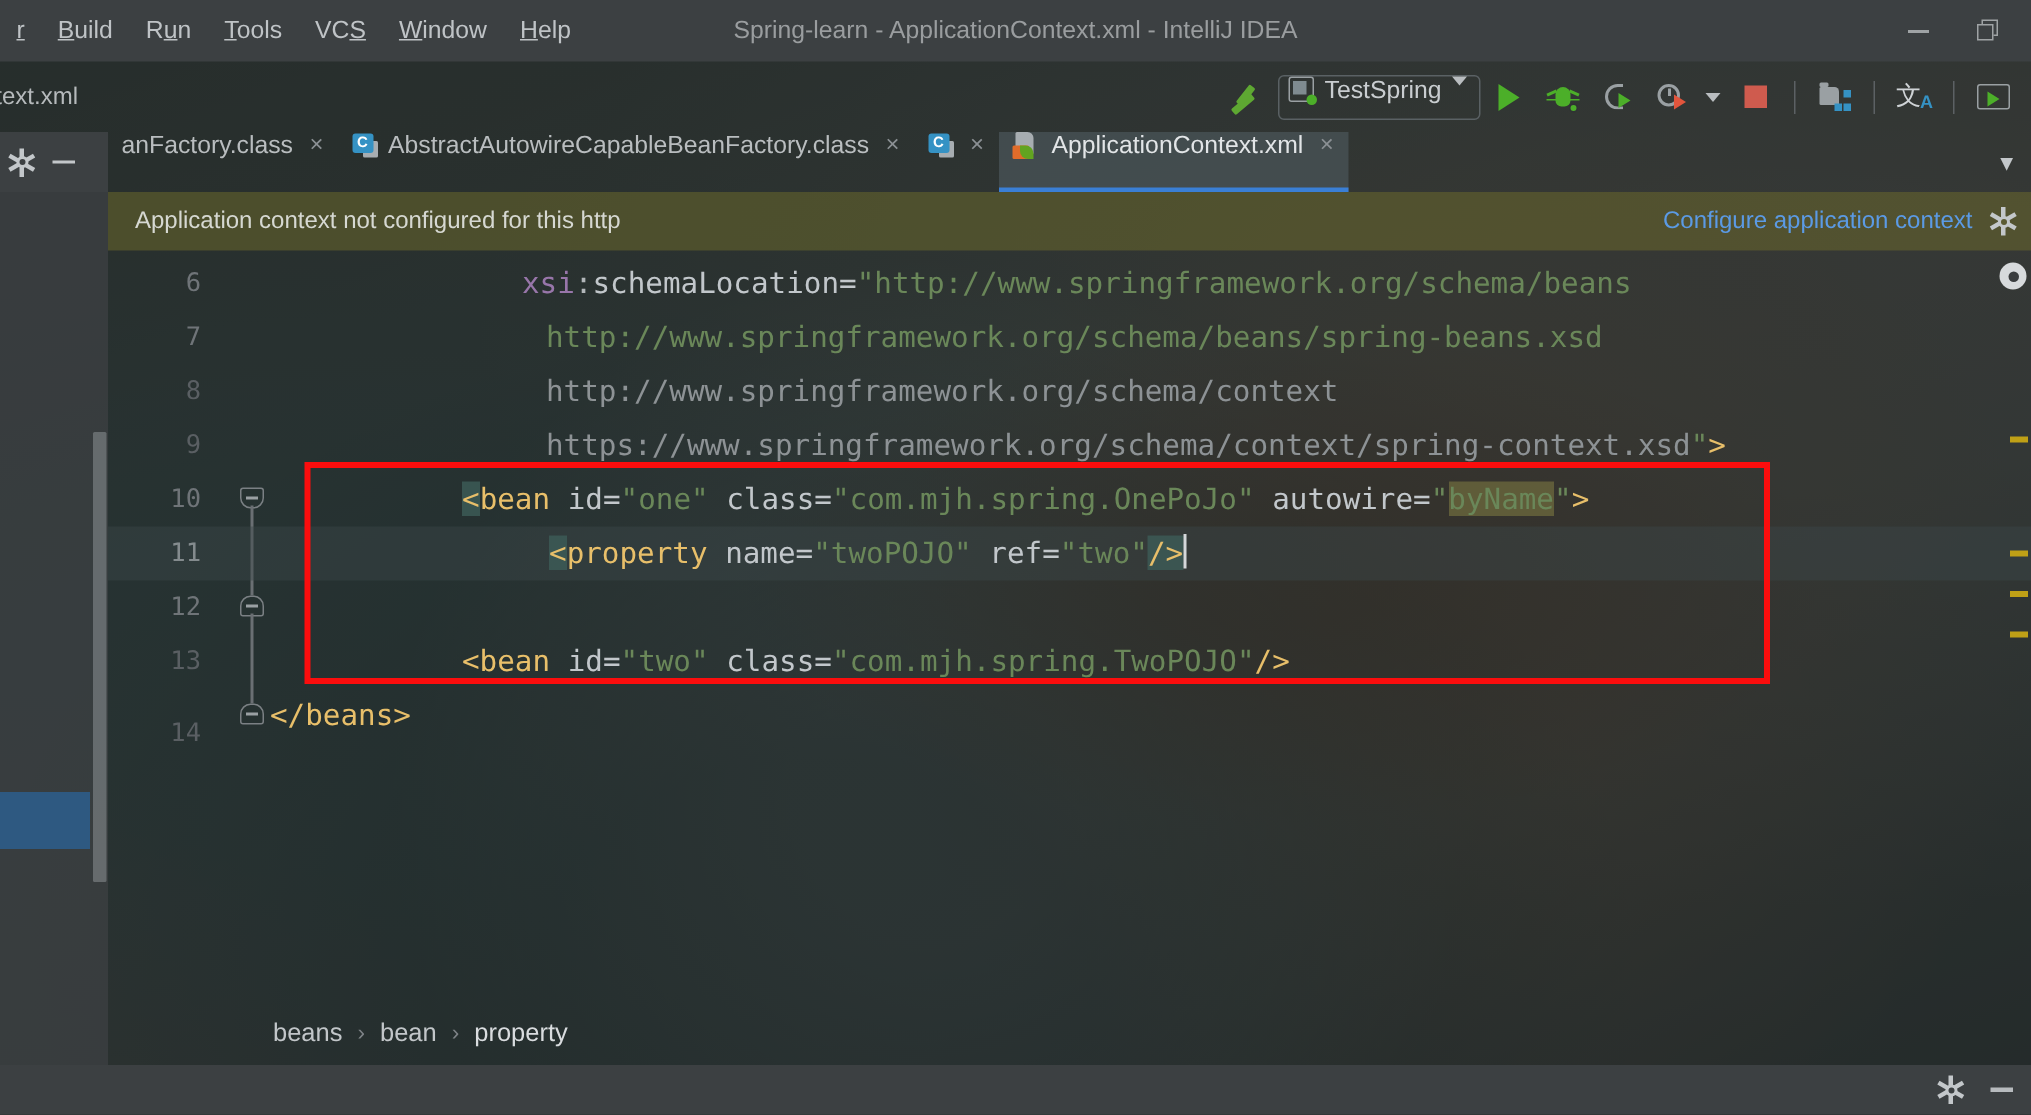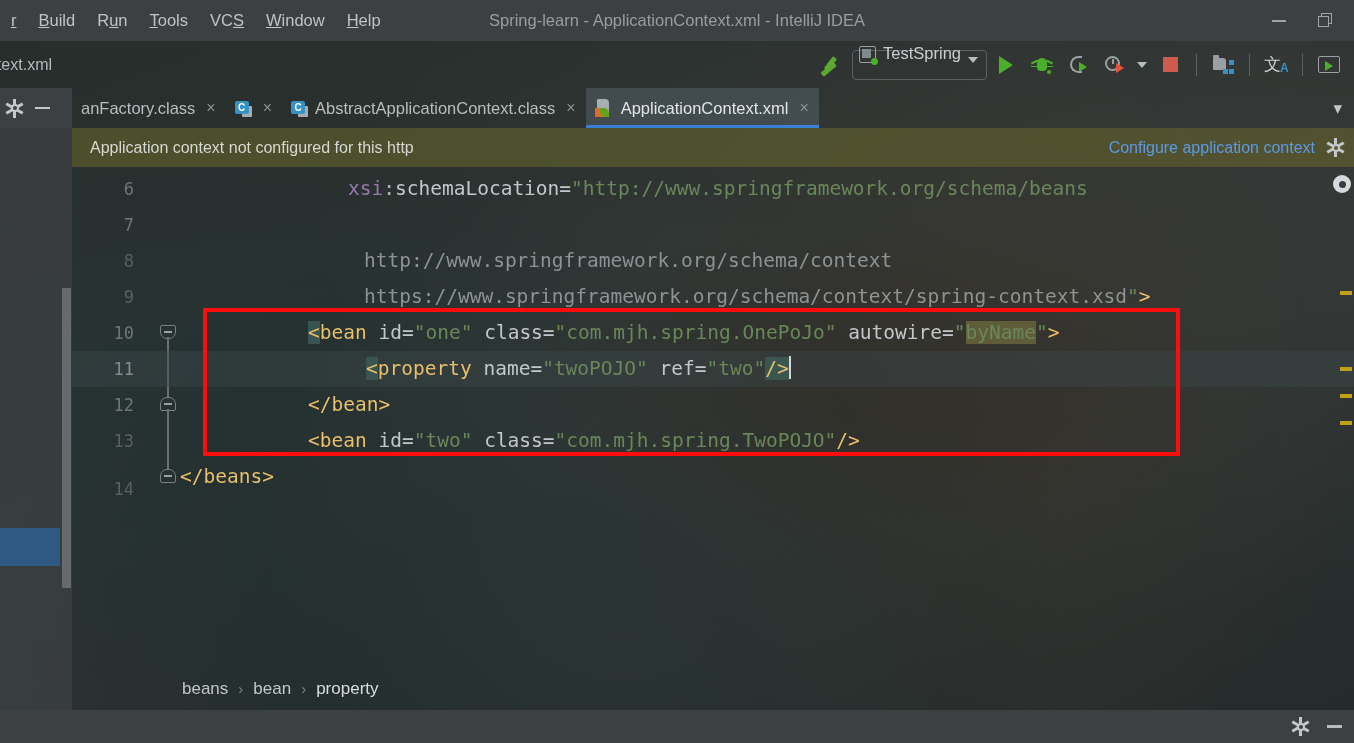--- a/index.html
+++ b/index.html
@@ -69,22 +69,22 @@
   .hammer:before{
     content:""; position:absolute; left:2px; top:13px; width:17px; height:4.5px;
     background:#5ea832; transform:rotate(-40deg); border-radius:1px;
   }
   .hammer:after{
     content:""; position:absolute; left:10px; top:2px; width:4.5px; height:15px;
     background:#5ea832; transform:rotate(38deg); border-radius:1px;
   }
 
   .runcfg{
-    display:flex; align-items:flex-end; gap:7px; height:30px;
-    border:1px solid #5a6164; border-radius:4px; padding:0 8px 16px 6px; margin-left:4px;
+    display:flex; align-items:flex-start; gap:7px; height:30px;
+    border:1px solid #5a6164; border-radius:4px; padding:0 8px 4px 6px; margin-left:4px;
   }
   .cfgicon{ position:relative; width:17px; height:17px; border:1.6px solid #9aa0a3; border-radius:2px; }
   .cfgicon:before{ content:""; position:absolute; left:2px; top:2px; width:9px; height:9px; background:#7f8b90; }
   .cfgicon:after{ content:""; position:absolute; right:-3px; bottom:-3px; width:7px; height:7px; border-radius:50%; background:#4caf29; }
   .cfgname{ font-size:16.5px; color:#c9cdd0; }
   .caret{ width:0; height:0; border-left:5px solid transparent; border-right:5px solid transparent; border-top:6px solid #b9bdc0; }
 
   .play{ width:0;height:0; border-left:14px solid #4caf29; border-top:9px solid transparent; border-bottom:9px solid transparent; }
 
   .bug{ position:relative; width:20px; height:20px; }
@@ -128,21 +128,21 @@
   }
   .gear{ position:relative; width:17px;height:17px; }
   .gear .gc{ position:absolute; left:4.5px; top:4.5px; width:8px;height:8px;border-radius:50%;border:2.4px solid #c3c7ca;}
   .gear .t{ position:absolute; left:7px; top:-1px; width:3px; height:19px; background:#c3c7ca;}
   .gear .t2{ transform:rotate(60deg);} .gear .t3{ transform:rotate(120deg);}
   .gear .gh{ position:absolute; left:6.5px; top:6.5px; width:4px;height:4px;border-radius:50%;background:#3c4042; z-index:2;}
   .minus{ width:15px;height:2.5px;background:#c3c7ca; }
 
   .tabs{ display:flex; align-items:stretch; height:40px; flex:1; }
   .tab{
-    display:flex; align-items:center; gap:7px; padding:0 10px 0 9px; height:40px;
+    display:flex; align-items:flex-start; gap:7px; padding:0 10px 0 9px; height:40px;
     font-size:16.5px; color:#b9bdbf; white-space:nowrap; position:relative;
   }
   .tab.active{ background:rgba(74,84,88,0.75); color:#e2e5e7; }
   .tab.active:after{ content:""; position:absolute; left:0; right:0; bottom:0; height:3px; background:#3a7fd5; }
   .tabx{ color:#8b9094; font-size:16px; margin-left:4px; }
   .cls-icon{ position:relative; width:17px; height:17px; }
   .cls-icon .pg{ position:absolute; right:0; bottom:0; width:10px; height:11px; background:#a7adb1; border-radius:1px;}
   .cls-icon .cc{ position:absolute; left:0; top:1px; width:14px; height:13px; background:#3592c4; border-radius:2px;
                  color:#fff; font-size:10px; font-weight:bold; display:flex;align-items:center;justify-content:center;}
   .xml-icon{ position:relative; width:19px; height:18px; }
@@ -352,28 +352,28 @@
   <div class="tabs" id="tabs-host">
       <div class="tab">
         <span>anFactory.class</span>
         <span class="tabx">×</span>
       </div>
       <div class="tab">
         <span class="cls-icon">
           <span class="pg"></span>
           <span class="cc">C</span>
         </span>
+        <span>AbstractAutowireCapableBeanFactory.class</span>
         <span class="tabx">×</span>
       </div>
       <div class="tab">
         <span class="cls-icon">
           <span class="pg"></span>
           <span class="cc">C</span>
         </span>
-        <span>AbstractApplicationContext.class</span>
         <span class="tabx">×</span>
       </div>
       <div class="tab active">
         <span class="xml-icon">
           <span class="pg"></span>
           <span class="or"></span>
           <span class="lf"></span>
         </span>
         <span>ApplicationContext.xml</span>
         <span class="tabx">×</span>
@@ -411,25 +411,25 @@
       <div class="ln" style="top: 220px; line-height: 36px;">12</div>
       <div class="fold up" style="top: 230px;"></div>
       <div class="ln dim" style="top: 256px; line-height: 36px;">13</div>
       <div class="ln dim" style="top: 292px; line-height: 36px; margin-top: 12px;">14</div>
       <div class="fold up" style="top: 302px;"></div>
       <div class="foldline" style="top: 170px; height: 60px;"></div>
       <div class="foldline" style="top: 242px; height: 60px;"></div>
     </div>
   <div class="codearea" id="code-host">
       <div class="cline" style="top: 4px; padding-left: 168px;"><span class="t-ns" style="position: relative;">xsi</span><span class="t-plain" style="position: relative;">:</span><span class="t-attr" style="position: relative;">schemaLocation</span><span class="t-eq" style="position: relative;">=</span><span class="t-str" style="position: relative;">"http://www.springframework.org/schema/beans</span></div>
+      <div class="cline" style="top: 40px; padding-left: 184px;"><span class="t-str" style="position: relative;">http://www.springframework.org/schema/beans/spring-beans.xsd</span></div>
       <div class="cline" style="top: 112px; padding-left: 184px;"><span class="t-gray" style="position: relative;">https://www.springframework.org/schema/context/spring-context.xsd</span><span class="t-str" style="position: relative;">"</span><span class="t-tag" style="position: relative;">&gt;</span></div>
       <div class="cline" style="top: 76px; padding-left: 184px;"><span class="t-gray" style="position: relative;">http://www.springframework.org/schema/context</span></div>
       <div class="cline" style="top: 148px; padding-left: 128px;"><span class="t-tag hl-tag" style="position: relative;">&lt;</span><span class="t-tag" style="position: relative;">bean</span><span class="t-plain" style="position: relative;"> </span><span class="t-attr" style="position: relative;">id</span><span class="t-eq" style="position: relative;">=</span><span class="t-str" style="position: relative;">"one"</span><span class="t-plain" style="position: relative;"> </span><span class="t-attr" style="position: relative;">class</span><span class="t-eq" style="position: relative;">=</span><span class="t-str" style="position: relative;">"com.mjh.spring.OnePoJo"</span><span class="t-plain" style="position: relative;"> </span><span class="t-attr" style="position: relative;">autowire</span><span class="t-eq" style="position: relative;">=</span><span class="t-str" style="position: relative;">"</span><span class="t-str hl-use" style="position: relative;">byName</span><span class="t-str" style="position: relative;">"</span><span class="t-tag" style="position: relative;">&gt;</span></div>
       <div class="cline" style="top: 184px; padding-left: 186px;"><div class="cur-line-bg"></div><span class="t-tag hl-tag" style="position: relative;">&lt;</span><span class="t-tag" style="position: relative;">property</span><span class="t-plain" style="position: relative;"> </span><span class="t-attr" style="position: relative;">name</span><span class="t-eq" style="position: relative;">=</span><span class="t-str" style="position: relative;">"twoPOJO"</span><span class="t-plain" style="position: relative;"> </span><span class="t-attr" style="position: relative;">ref</span><span class="t-eq" style="position: relative;">=</span><span class="t-str" style="position: relative;">"two"</span><span class="t-tag hl-tag" style="position: relative;">/&gt;</span><span class="caret-bar" style="position: relative;"></span></div>
-      <div class="cline" style="top: 220px; padding-left: 128px;"><span class="t-tag" style="position: relative;">&lt;/bean&gt;</span></div>
       <div class="cline" style="top: 256px; padding-left: 128px;"><span class="t-tag" style="position: relative;">&lt;bean</span><span class="t-plain" style="position: relative;"> </span><span class="t-attr" style="position: relative;">id</span><span class="t-eq" style="position: relative;">=</span><span class="t-str" style="position: relative;">"two"</span><span class="t-plain" style="position: relative;"> </span><span class="t-attr" style="position: relative;">class</span><span class="t-eq" style="position: relative;">=</span><span class="t-str" style="position: relative;">"com.mjh.spring.TwoPOJO"</span><span class="t-tag" style="position: relative;">/&gt;</span></div>
       <div class="cline" style="top: 292px; padding-left: 0px;"><span class="t-tag" style="position: relative;">&lt;/beans&gt;</span></div>
     </div>
 </div>
 
 <div class="redbox"></div>
 
 <div class="rightgutter" id="markers-host">
   <div class="insp-icon"></div>
 <div class="mark" style="top: 124px; background: rgb(191, 160, 22);"></div>

